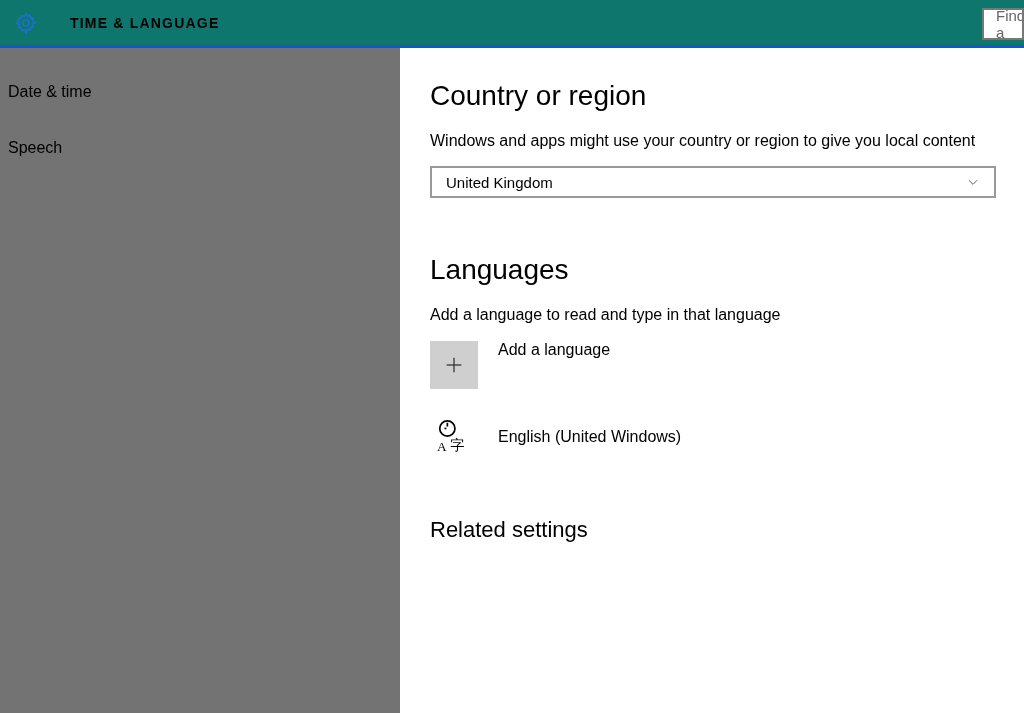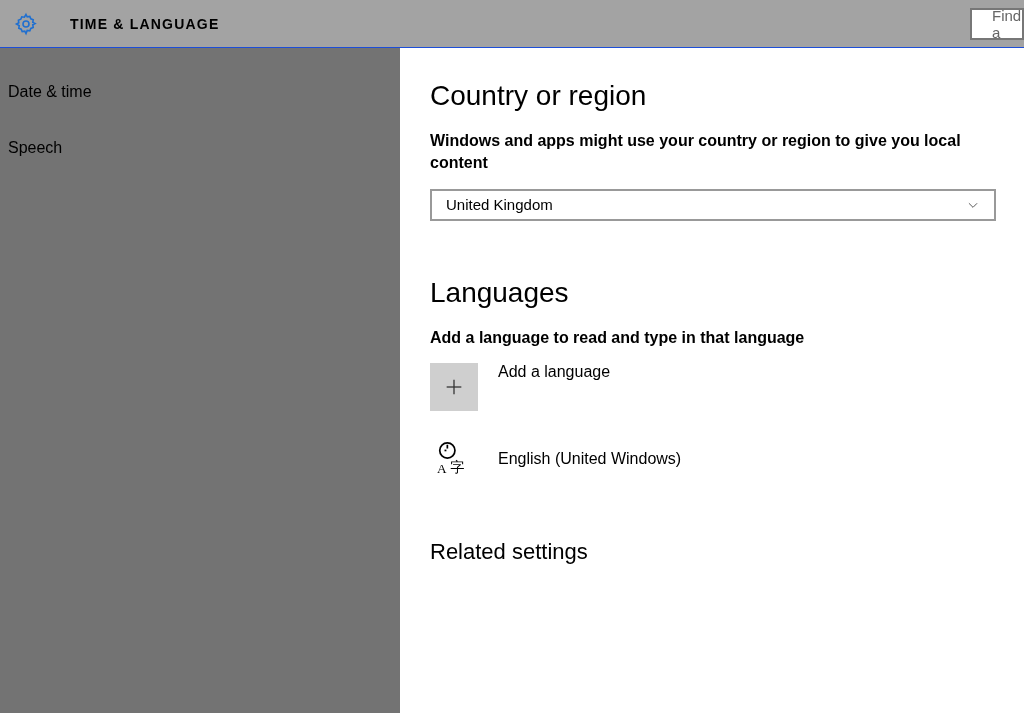--- a/index.html
+++ b/index.html
@@ -7,22 +7,22 @@
     font-family: "Segoe UI", Arial, sans-serif;
     font-size: 15px;
     color: #000;
     background: #fff;
     width: 1024px;
     height: 713px;
     overflow: hidden;
   }
   .header {
     height: 48px;
-    background: #a3a3a3;
-    border-bottom: 1px solid #1d4ed8;
+    background: #0f766e;
+    border-bottom: 3px solid #1d4ed8;
     display: flex;
     align-items: center;
     padding-left: 14px;
     position: relative;
   }
   .gear-icon {
     width: 24px;
     height: 24px;
     color: #1f6fd0;
     flex-shrink: 0;
@@ -31,26 +31,26 @@
     font-size: 14px;
     font-weight: 600;
     letter-spacing: 1.2px;
     margin-left: 32px;
   }
   .search-box {
     position: absolute;
     right: 0;
     top: 8px;
     height: 32px;
-    width: 54px;
+    width: 42px;
     border: 2px solid #777;
     background: #fff;
     display: flex;
     align-items: center;
-    padding-left: 20px;
+    padding-left: 12px;
     font-size: 15px;
     color: #666;
     overflow: hidden;
   }
   .layout {
     display: flex;
     height: calc(100% - 48px);
   }
   .sidebar {
     width: 400px;
@@ -76,21 +76,20 @@
   .section-title {
     font-size: 28px;
     font-weight: 400;
     margin-bottom: 18px;
   }
   .section-desc {
     font-size: 16px;
     line-height: 1.4;
     margin-bottom: 14px;
     max-width: 560px;
-    font-weight: bold;
   }
   .dropdown {
     width: 566px;
     height: 32px;
     border: 2px solid #999;
     display: flex;
     align-items: center;
     justify-content: space-between;
     padding: 0 14px;
     font-size: 15px;

